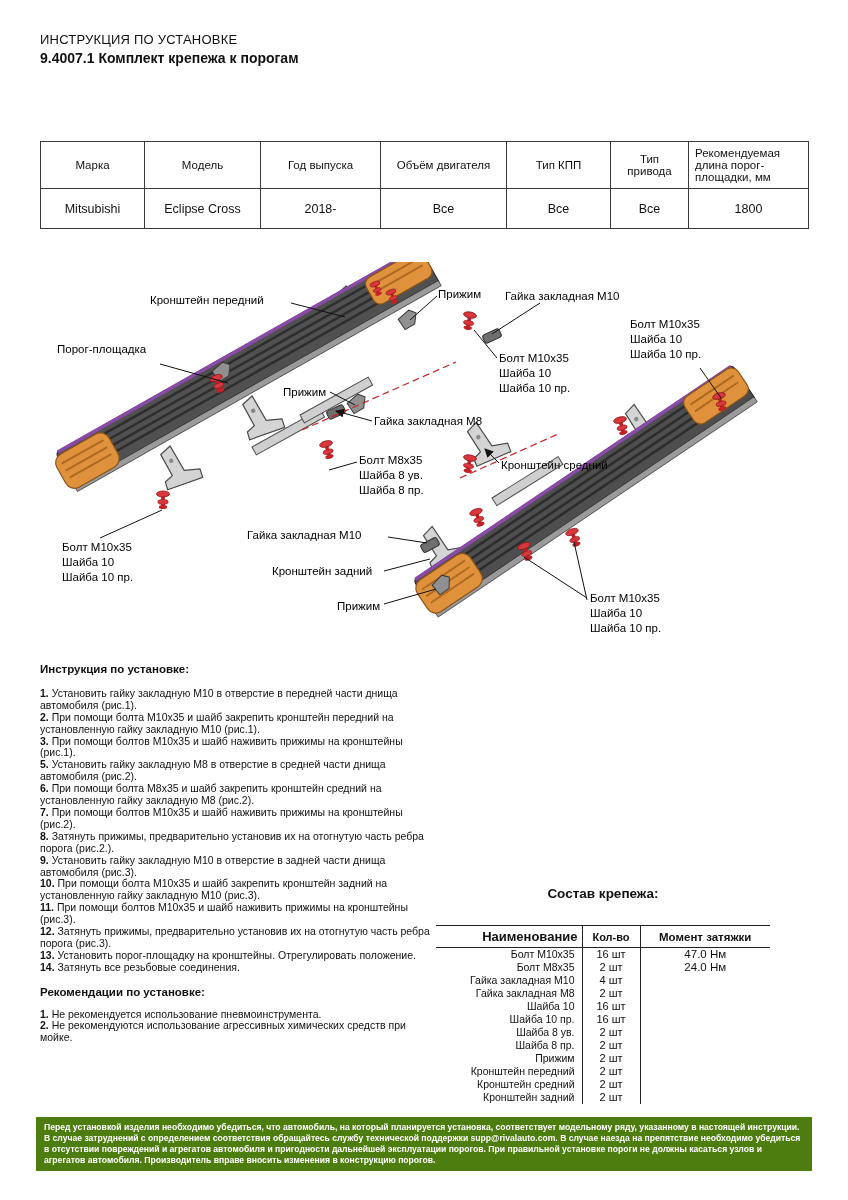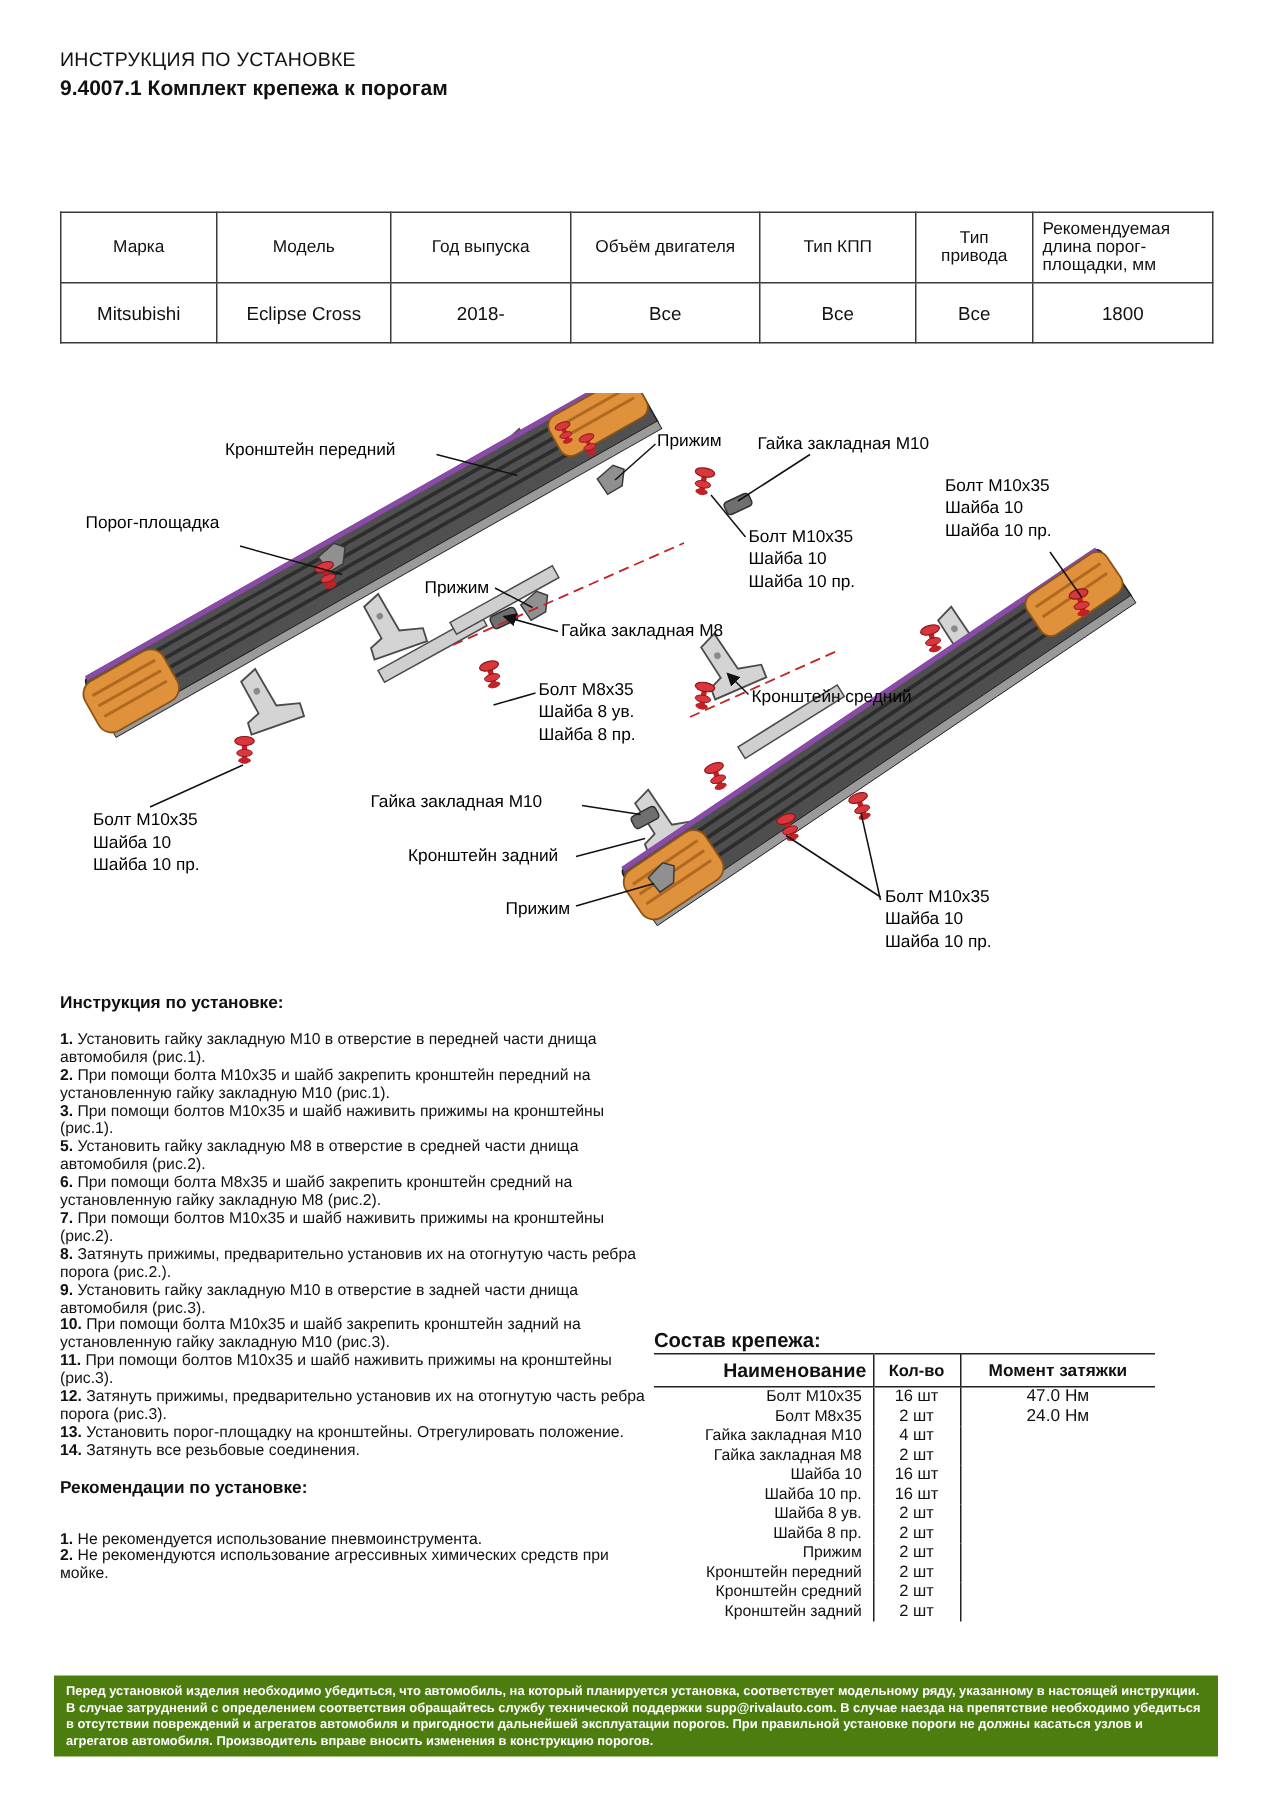--- a/index.html
+++ b/index.html
@@ -23,25 +23,25 @@
   
   .diagram { position:absolute; left:0; top:262px; width:848px; height:400px; }
   .diagram svg { position:absolute; left:0; top:0; }
   .dlabel { position:absolute; font-size:11.5px; line-height:15px; color:#000; white-space:pre-line; }
 
   
   .instructions { position:absolute; left:40px; top:664px; width:398px; font-size:10.5px; line-height:11.9px; }
   .instructions h3 { font-size:11.5px; margin-bottom:12px; }
   .step { margin:0; }
   .recommendations { margin-top:13px; }
-  .recommendations h3 { font-size:11.5px; margin-bottom:22px; }
+  .recommendations h3 { font-size:11.5px; margin-bottom:10px; }
 
   
   .parts { position:absolute; left:436px; top:886px; width:334px; }
-  .parts h3 { font-size:13.5px; margin-bottom:1px; }
+  .parts h3 { font-size:13.5px; margin-bottom:24px;text-align:center; }
   .parts-table { width:100%; border-collapse:collapse; table-layout:fixed; }
   .parts-table th { font-size:13px; font-weight:bold; border-top:1.5px solid #222; border-bottom:1.5px solid #222; padding:3px 4px; text-align:center; }
   .parts-table td { font-size:10.5px; padding:0 7px; height:13px; }
   .parts-table .c-name { text-align:right; }
   .parts-table .c-qty  { text-align:center; border-left:1px solid #222; border-right:1px solid #222; font-size:11px; }
   .parts-table .c-torque { text-align:center; font-size:11.5px; }
 
   
   .footer {
     position:absolute; left:36px; top:1117px; width:776px; min-height:54px;

